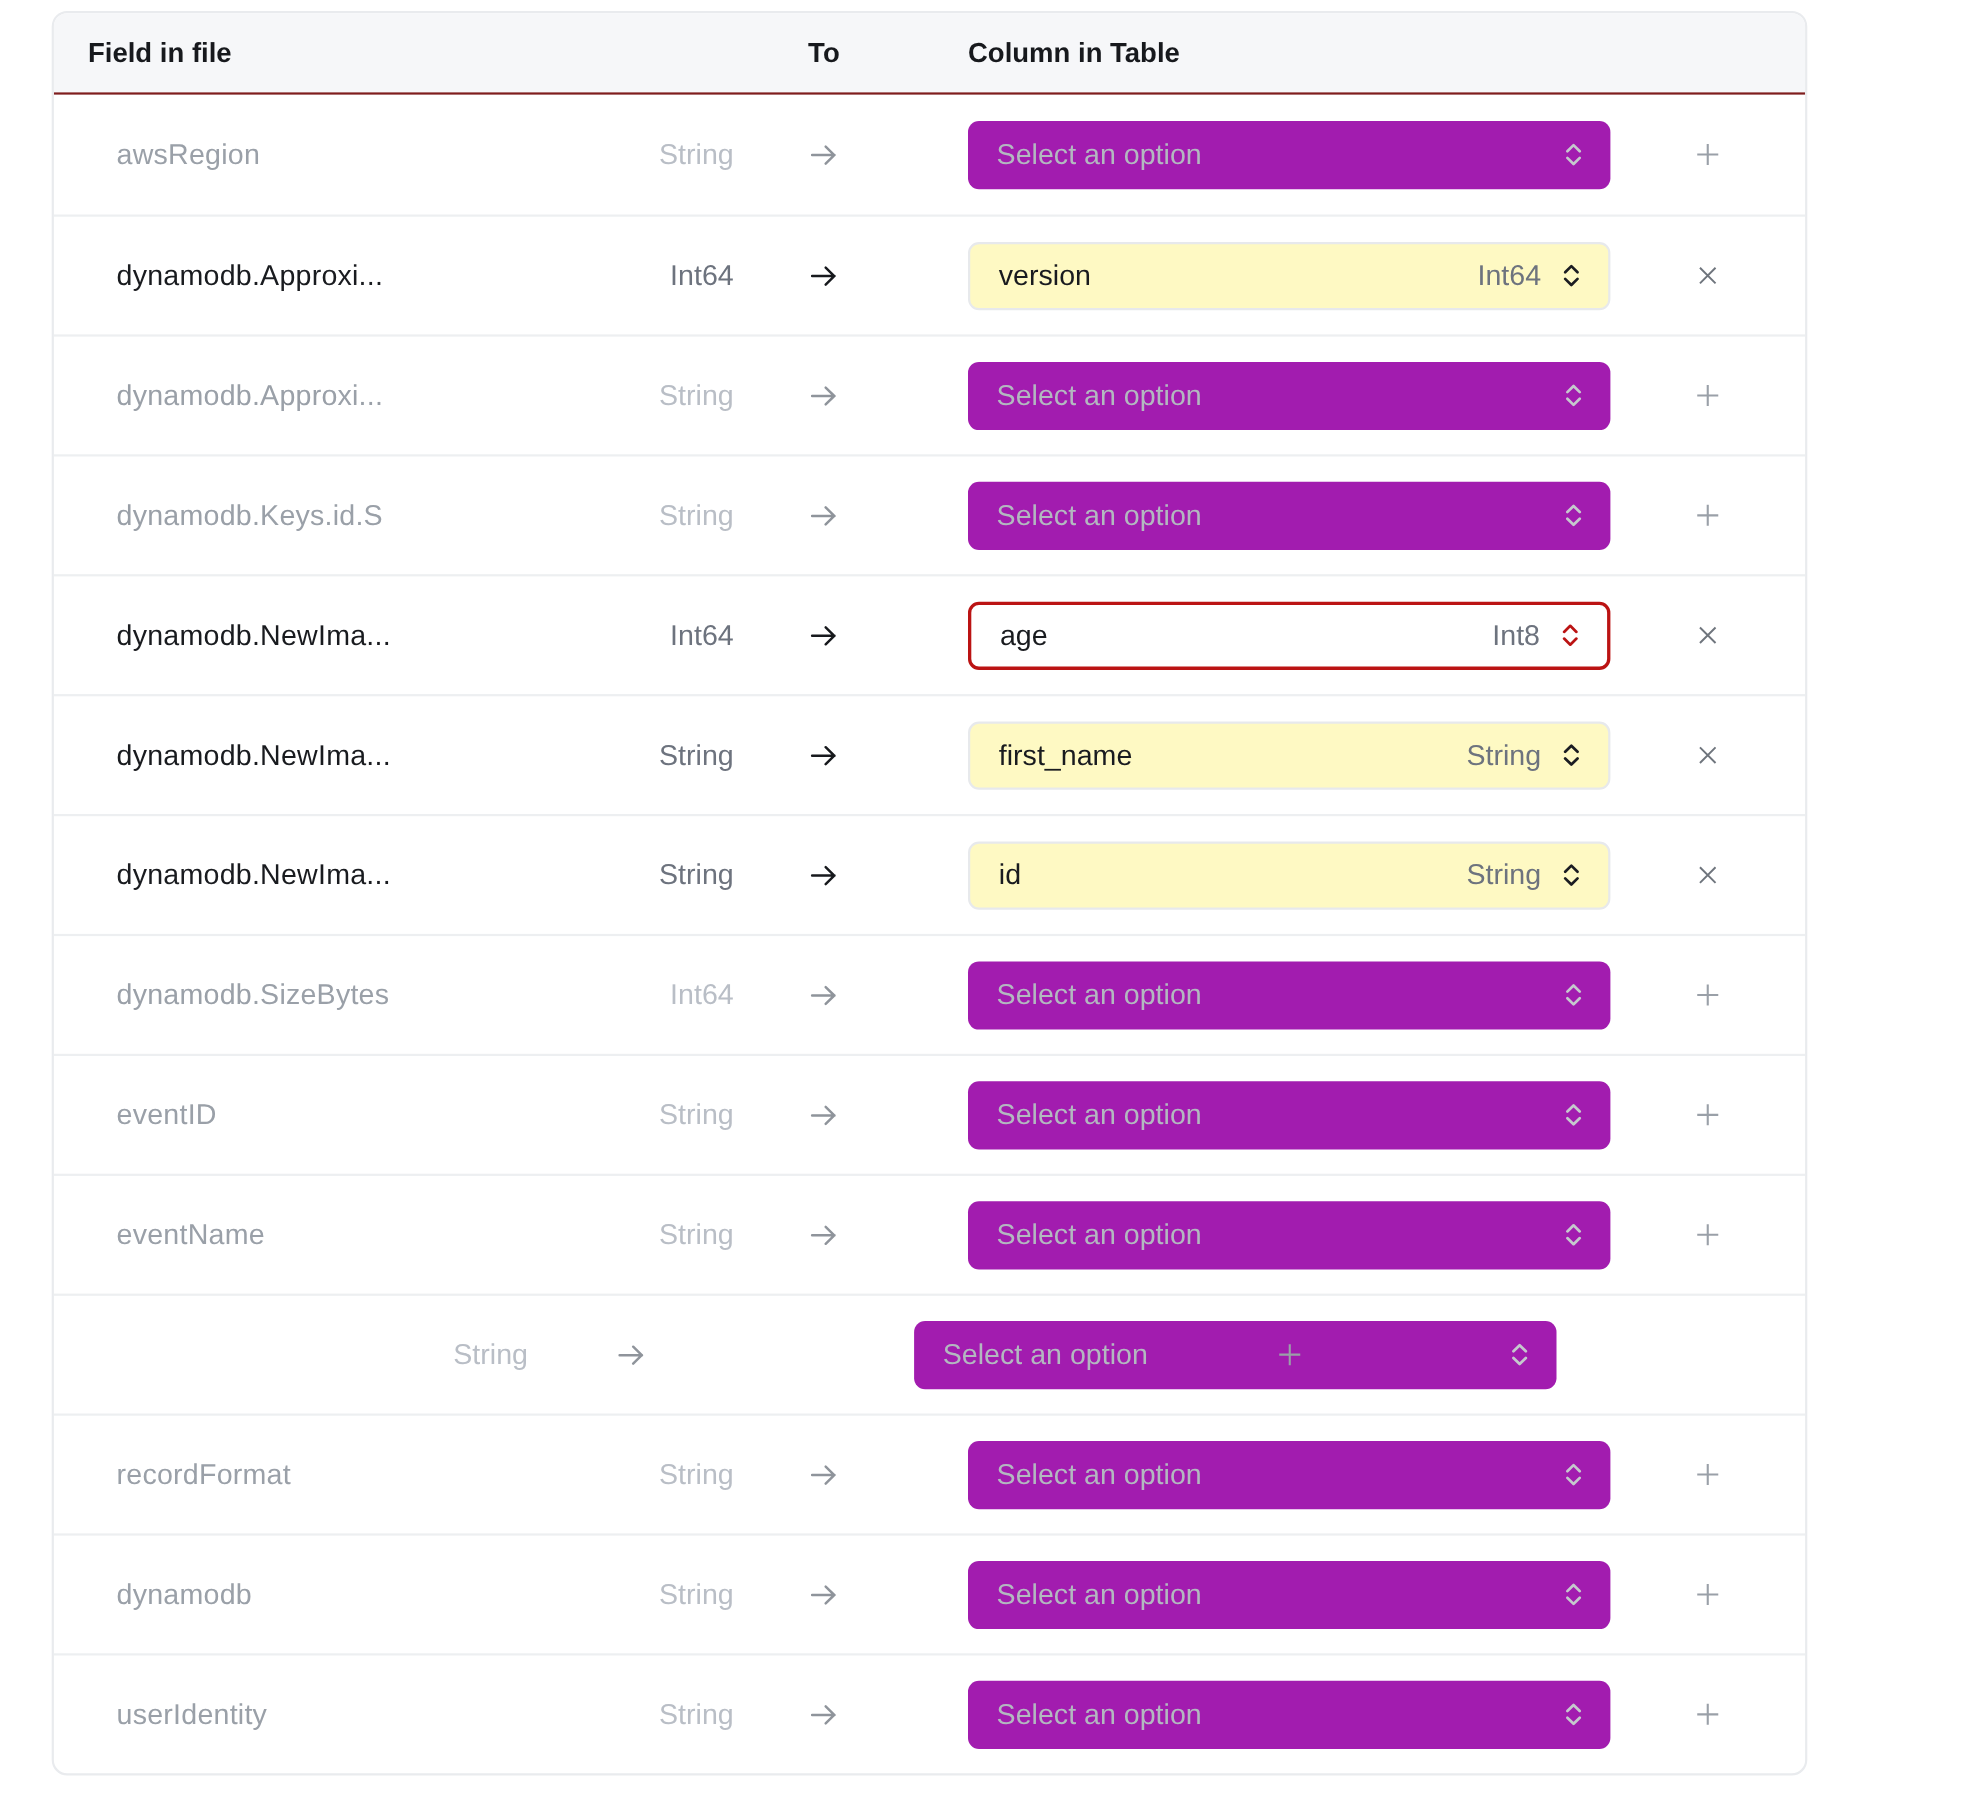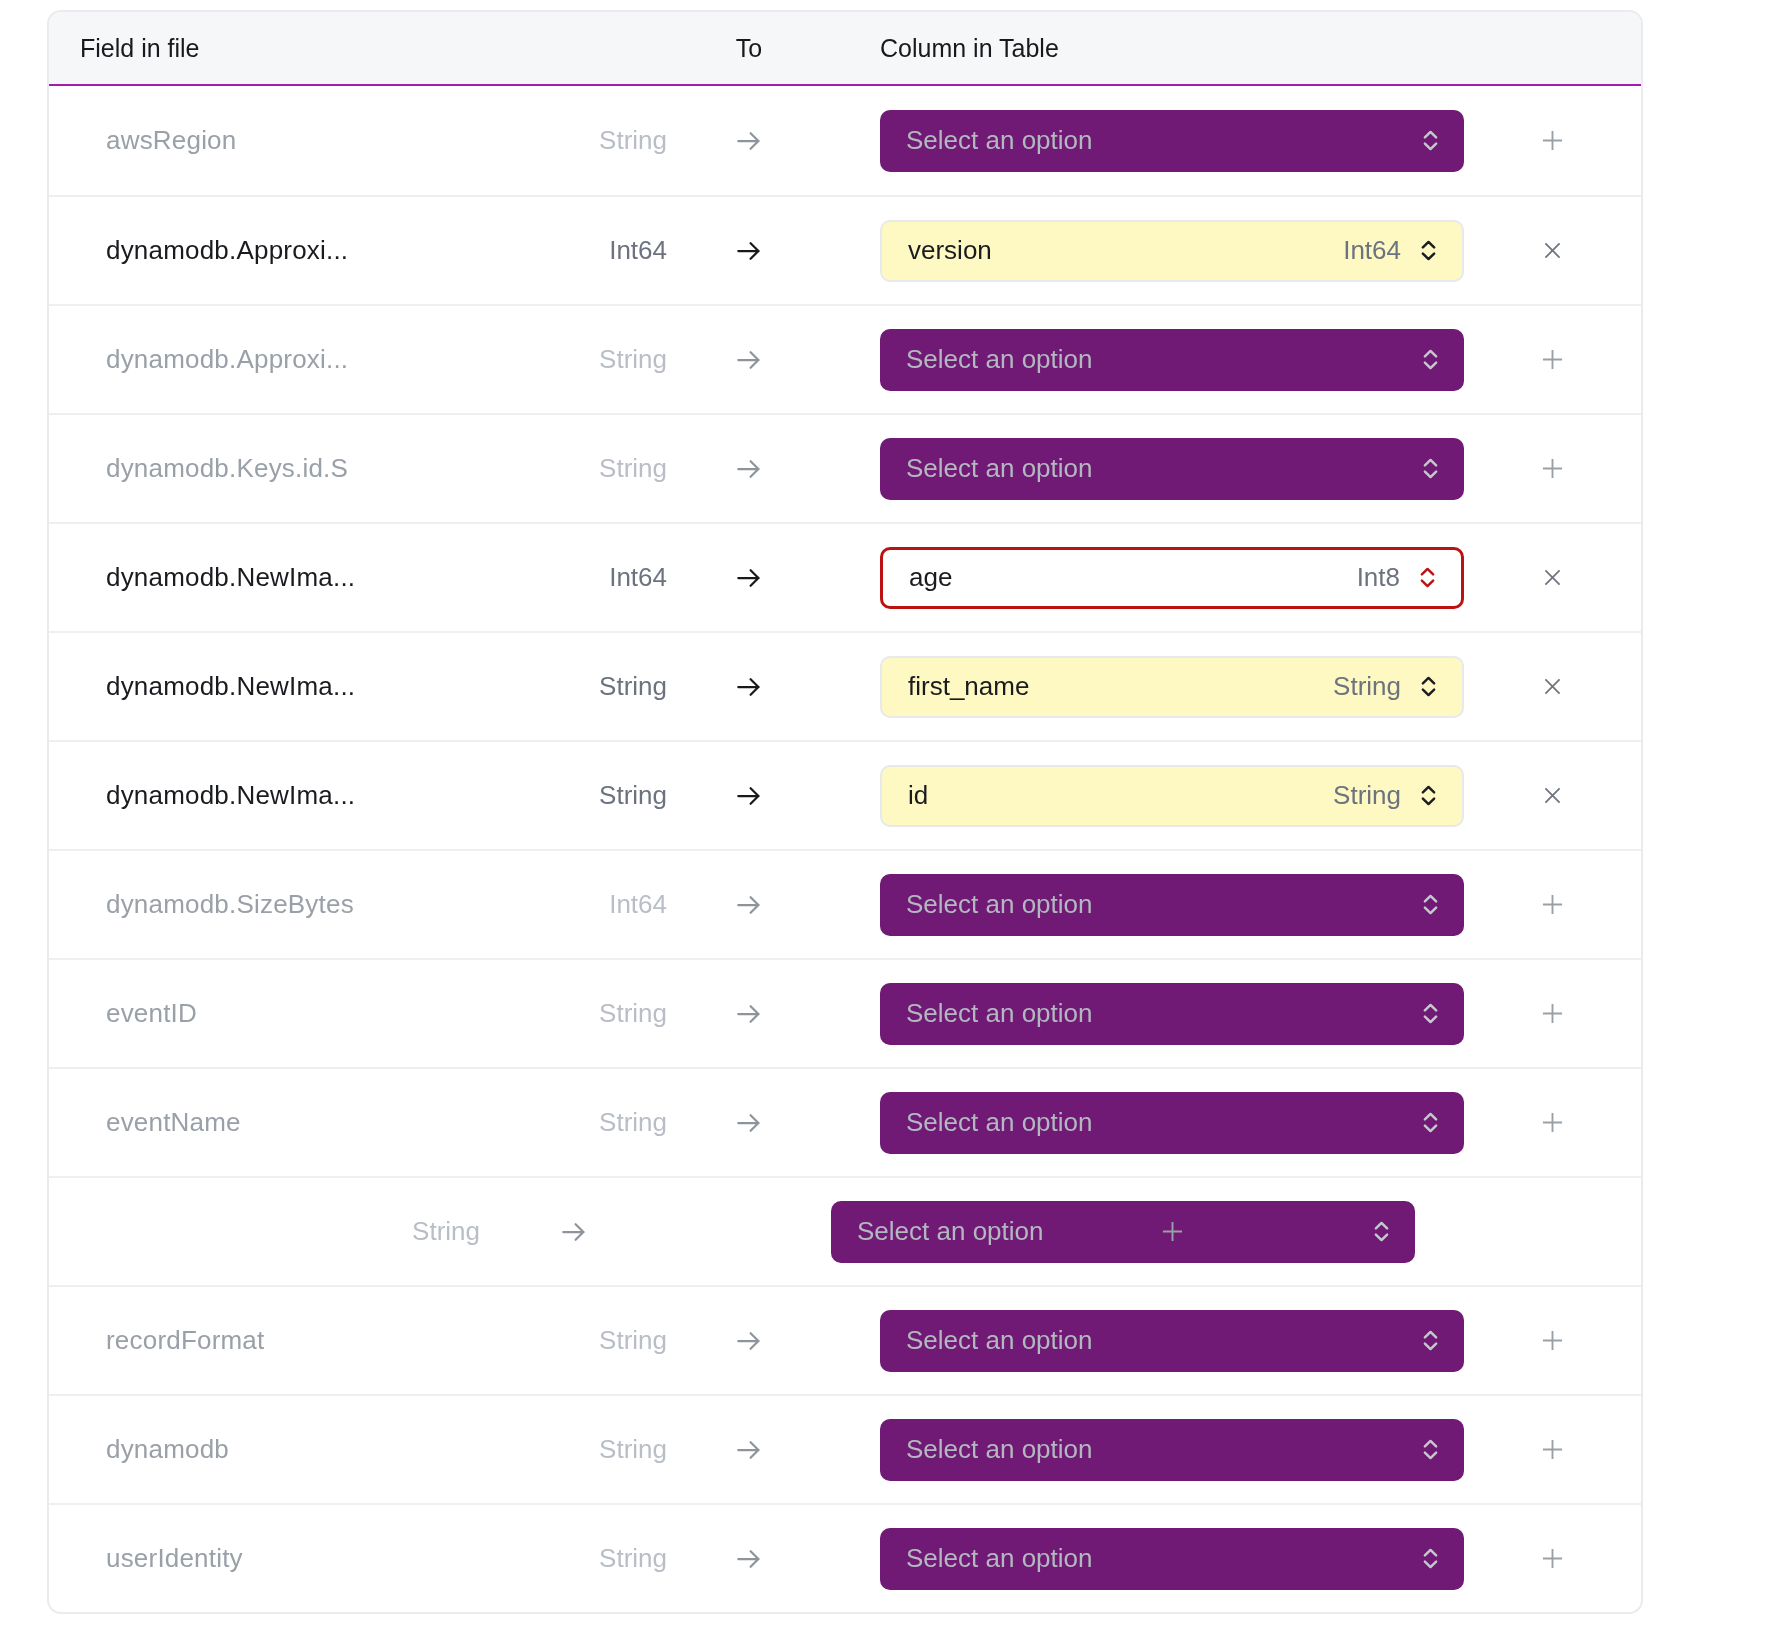--- a/index.html
+++ b/index.html
@@ -29,23 +29,23 @@
   .grid-cols {
     display: grid;
     grid-template-columns: 400px 187px 164px 49px 584px 1fr;
     padding-left: 31px;
     align-items: center;
   }
   
   .thead {
     height: 74px;
     background: #f6f7f9;
-    border-bottom: 2px solid #a21caf;
+    border-bottom: 2px solid #7f1d1d;
     font-size: 25px;
-    font-weight: 400;
+    font-weight: 700;
     color: #17191d;
   }
   .h-field { grid-column: 1; }
   .h-to { grid-column: 3; text-align: center; }
   .h-col { grid-column: 5; }
   
   .row { height: 109px; }
   .row + .row { border-top: 2px solid #edeff1; }
   .fname { font-size: 26px; letter-spacing: 0.2px; margin-left: 26px; }
   .c-type { text-align: right; font-size: 26px; }
@@ -61,21 +61,21 @@
     width: 584px;
     height: 62px;
     border-radius: 10px;
     display: flex;
     align-items: center;
     justify-content: space-between;
     padding: 0 20px 0 26px;
     font-size: 26px;
   }
   .select.disabled {
-    background: #701a75;
+    background: #a21caf;
     color: #b3b8c0;
   }
   .select.disabled .chev { color: #c5c8cd; }
   .select.filled {
     background: #fef9c3;
     border: 2px solid #e7e9ec;
     color: #191b1f;
     cursor: pointer;
   }
   .select.filled .chev { color: #1b1d22; }

